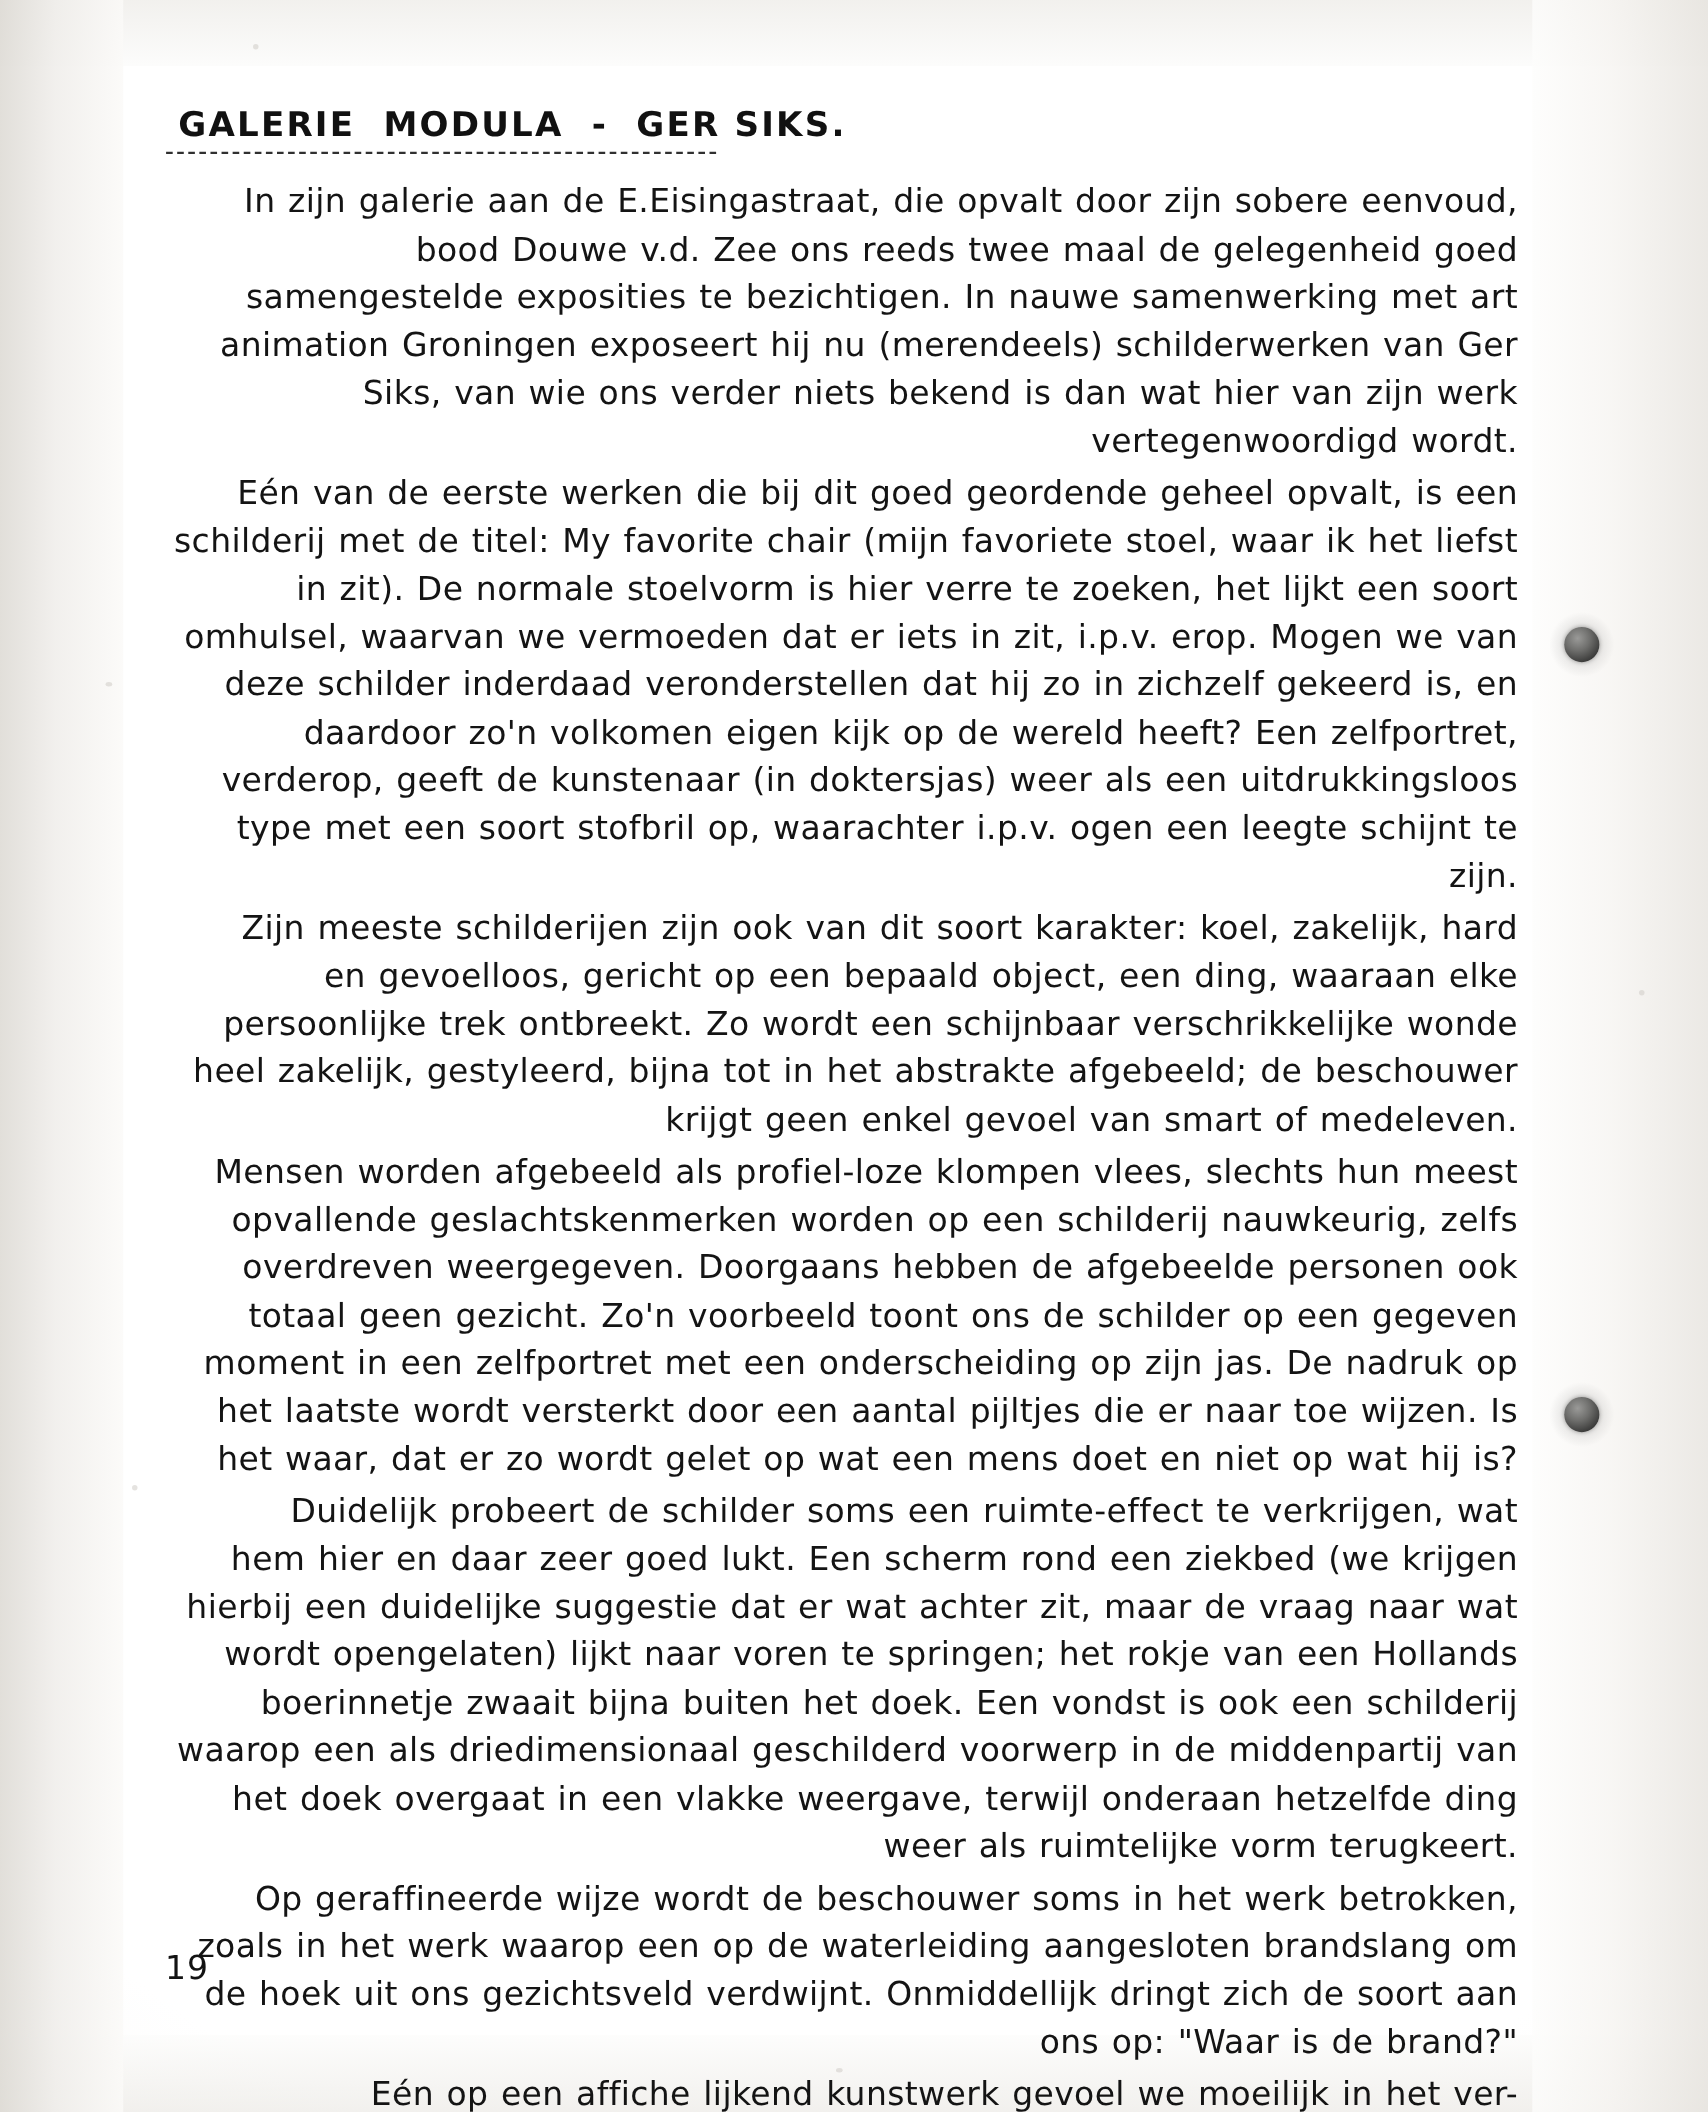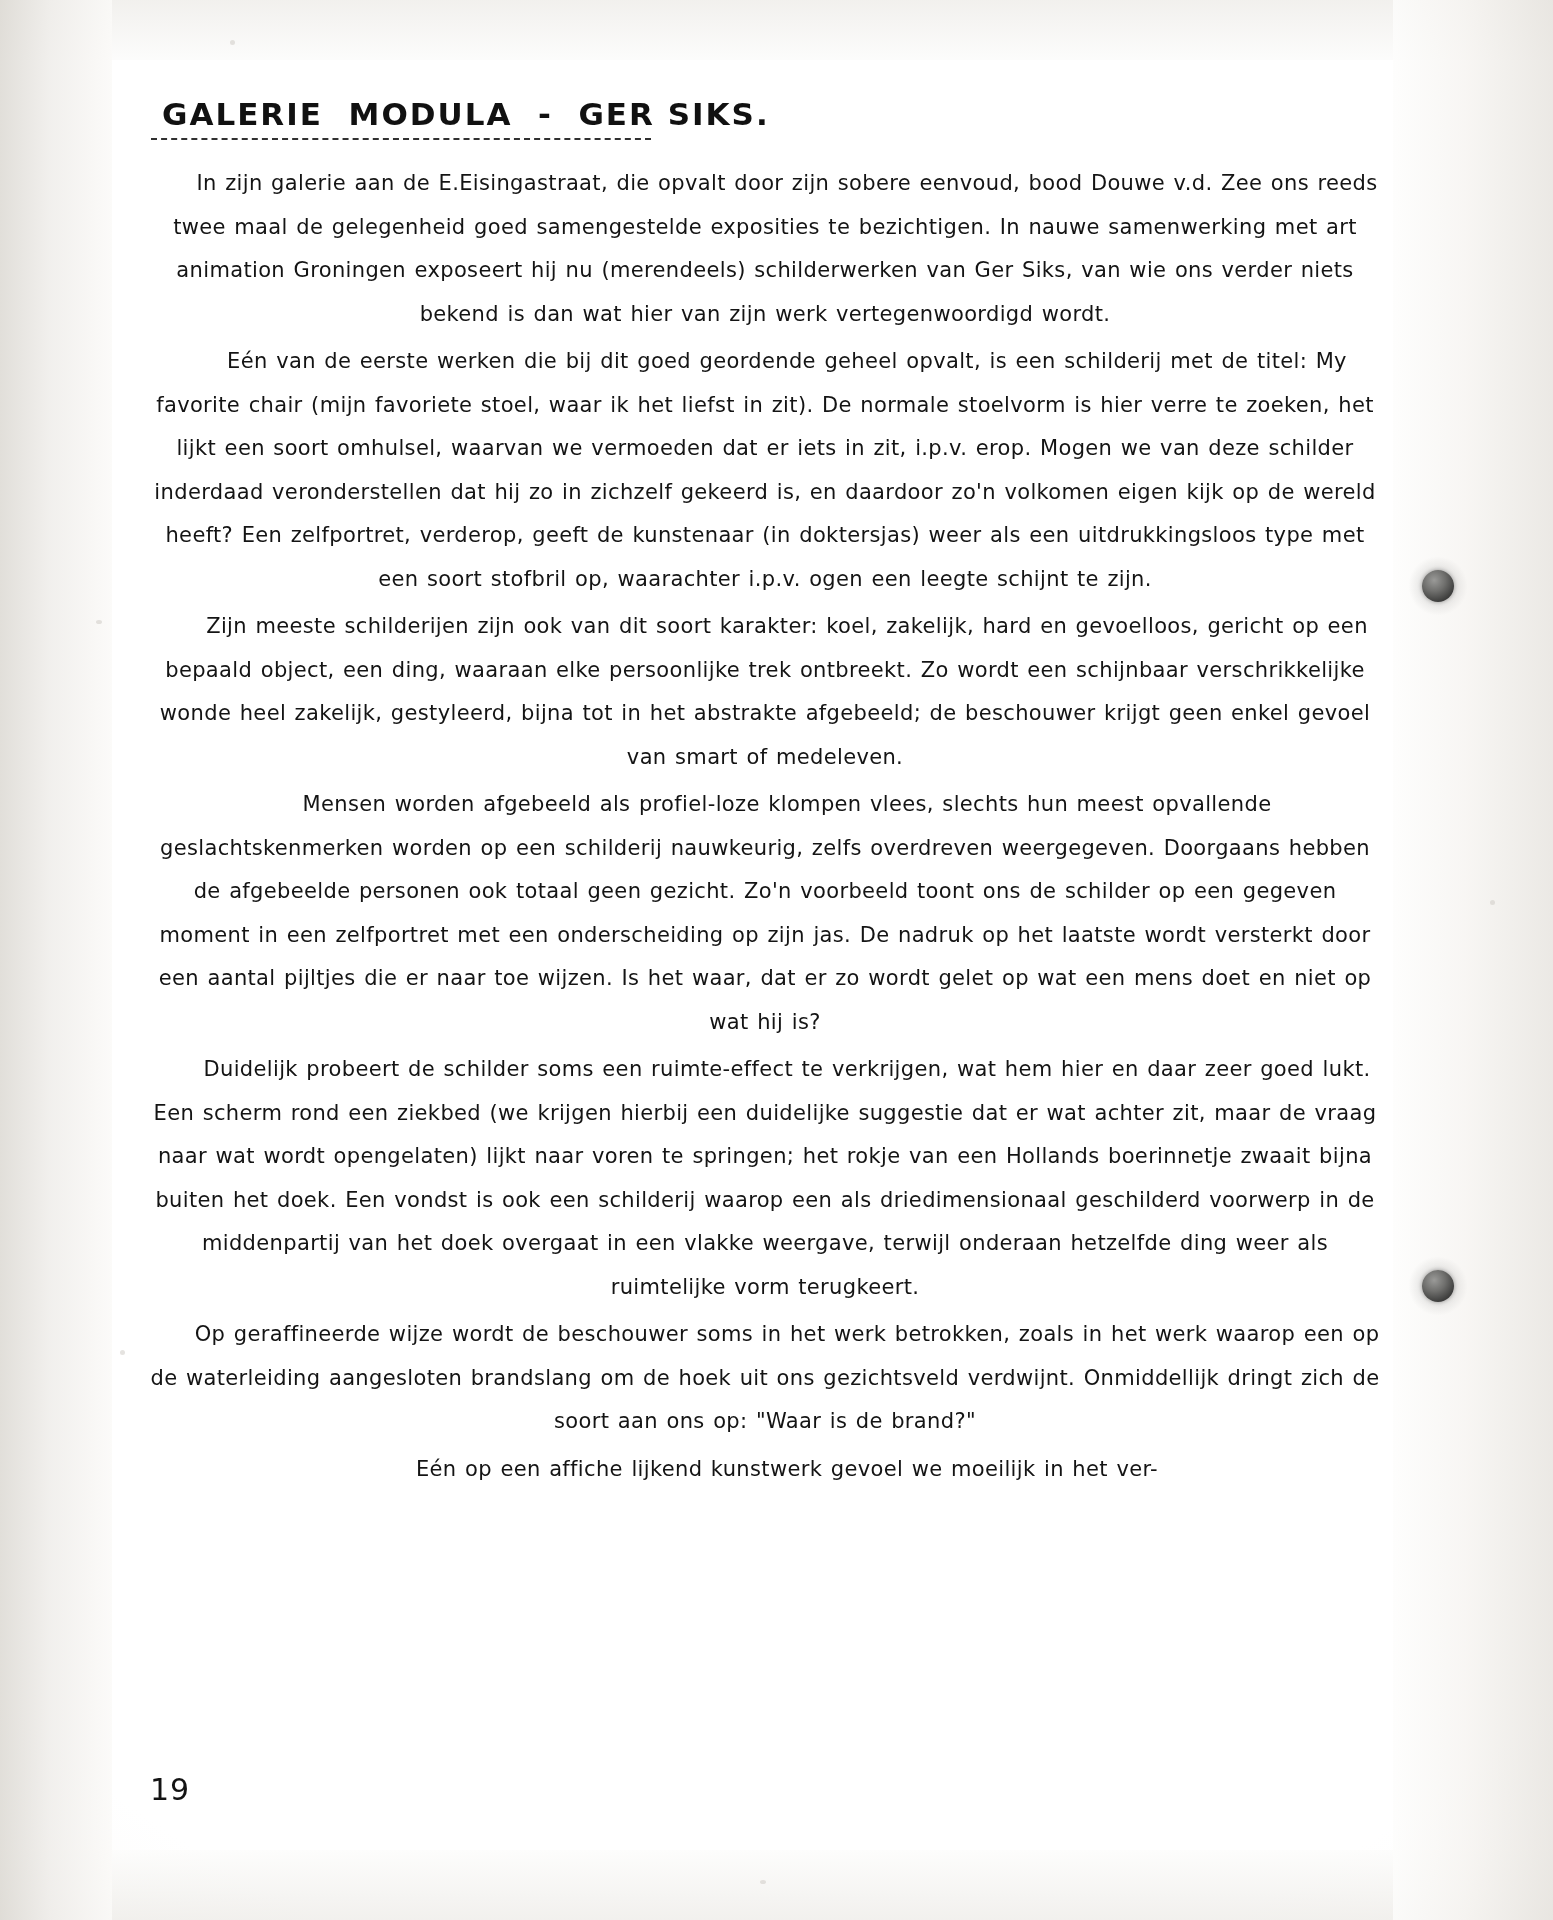--- a/index.html
+++ b/index.html
@@ -83,26 +83,26 @@
   }
   .title-rule {
     width: 500px;
     height: 0;
     border-top: 2px dashed #1a1a1a;
     margin: 0 0 22px 1px;
     opacity: 0.9;
   }
 
   .para {
-    font-size: 21px;
+    font-size: 30px;
     line-height: 43.5px;
     color: #141414;
     letter-spacing: 0.35px;
     margin: 0;
-    text-align: center;
+    text-align: right;
     word-spacing: 1.5px;
   }
   .para + .para { margin-top: 4px; }
   .indent { text-indent: 44px; }
 
   .page-number {
     position: absolute;
     left: 150px;
     top: 1772px;
     font-size: 30px;

